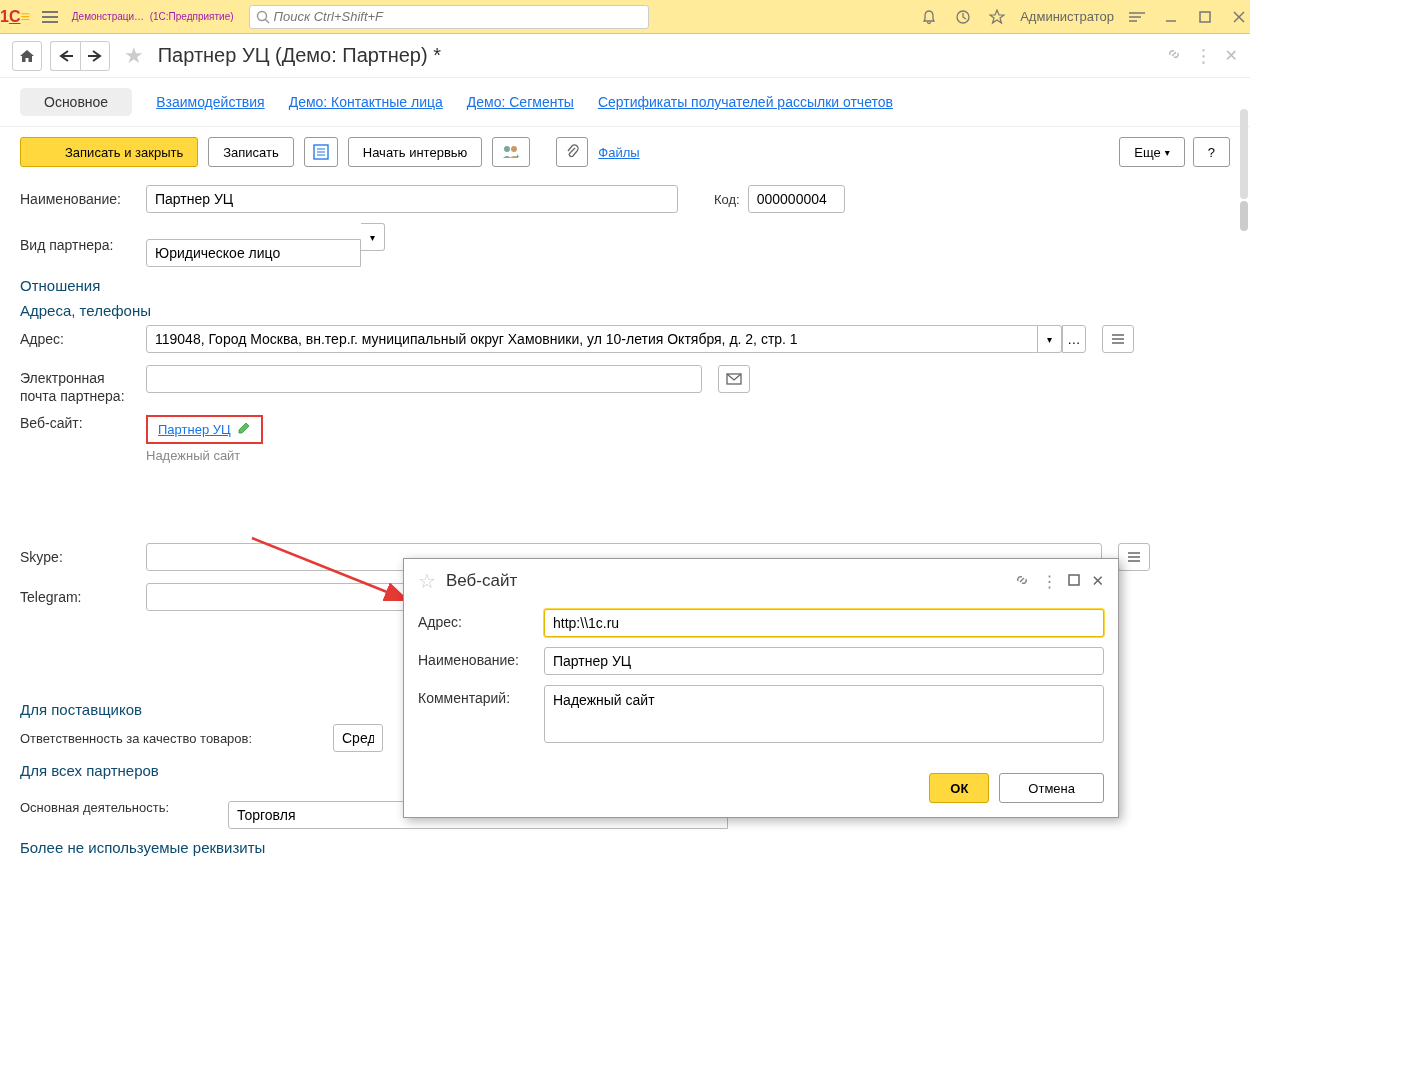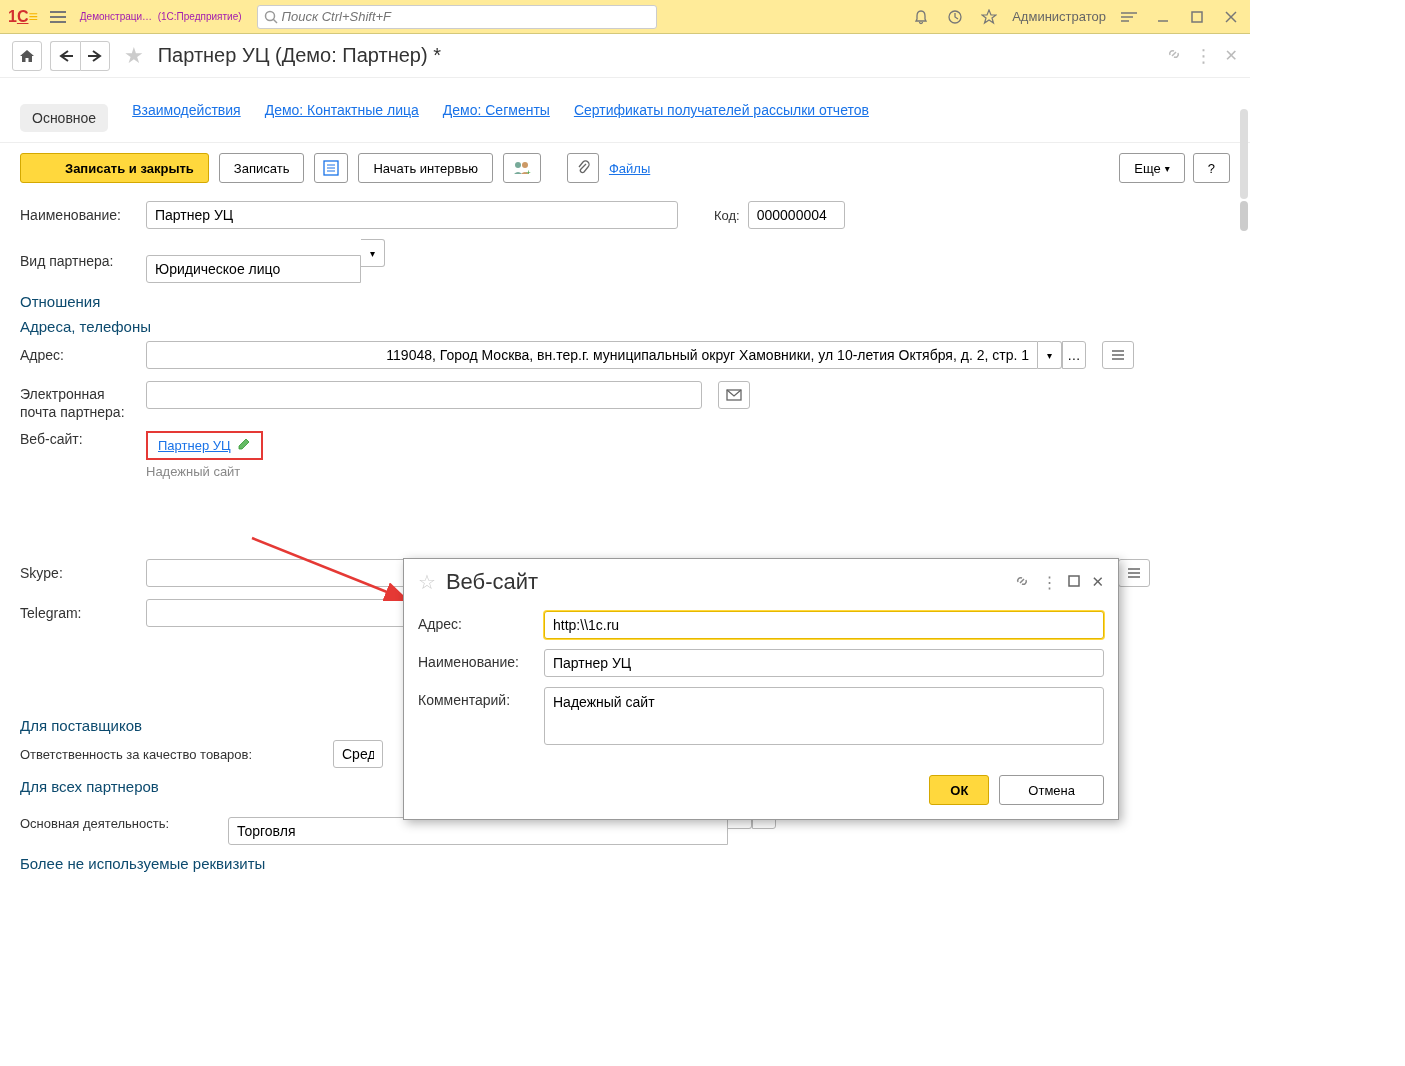--- a/index.html
+++ b/index.html
@@ -1,19 +1,19 @@
 <!DOCTYPE html>
 <html><head>
 <meta charset="utf-8">
 <style>
 * { box-sizing: border-box; margin: 0; padding: 0; }
 body { font-family: Arial, sans-serif; font-size: 13px; color: #333; background: #fff; width: 1250px; height: 944px; overflow: hidden; position: relative; }
 
 
-.titlebar { background: #ffeb99; height: 34px; display: flex; align-items: center; padding: 0 8px; border-bottom: 1px solid #d4c87a; }
+.titlebar { background: #ffeb99; height: 34px; display: flex; align-items: center; padding: 0 0; border-bottom: 1px solid #d4c87a; }
 .logo { font-weight: bold; color: #d32f2f; font-size: 16px; margin-right: 8px; }
 .menu-icon { width: 24px; height: 24px; display: flex; align-items: center; justify-content: center; margin-right: 10px; }
 .title-text { color: #a21caf; font-size: 10px; }
 .search-box { flex: 1; margin: 0 15px; background: #fff; border: 1px solid #ccc; border-radius: 3px; height: 24px; display: flex; align-items: center; padding: 0 6px; max-width: 400px; }
 .search-box input { border: none; outline: none; flex: 1; font-size: 13px; color: #999; font-style: italic; }
 .title-right { display: flex; align-items: center; gap: 12px; margin-left: auto; }
 .title-icon { width: 22px; height: 22px; display: flex; align-items: center; justify-content: center; color: #666; cursor: pointer; }
 
 
 .toolbar { height: 44px; display: flex; align-items: center; padding: 6px 12px; gap: 8px; border-bottom: 1px solid #eee; }
@@ -21,26 +21,26 @@
 .nav-group { display: flex; }
 .nav-group .tb-btn:first-child { border-radius: 3px 0 0 3px; border-right: none; }
 .nav-group .tb-btn:last-child { border-radius: 0 3px 3px 0; }
 .star-icon { color: #ccc; font-size: 22px; margin: 0 6px; }
 .page-title { font-size: 20px; color: #333; }
 .toolbar-right { margin-left: auto; display: flex; gap: 12px; align-items: center; color: #999; }
 
 
 .tabs { display: flex; align-items: center; gap: 24px; padding: 10px 20px; border-bottom: 1px solid #eee; font-size: 14px; }
 .tab { color: #1a73e8; text-decoration: underline; cursor: pointer; }
-.tab.active { background: #eee; color: #333; text-decoration: none; padding: 6px 12px; border-radius: 5px; margin-top: 16px; }
+.tab.active { background: #eee; color: #333; text-decoration: none; padding: 6px 24px; border-radius: 5px; }
 
 
 .cmdbar { display: flex; align-items: center; gap: 10px; padding: 10px 20px; }
 .btn { border: 1px solid #999; background: #fff; height: 30px; padding: 0 14px; border-radius: 3px; cursor: pointer; font-size: 13px; display: flex; align-items: center; gap: 4px; }
-.btn-yellow { background: #ffd83d; border-color: #d4a800; font-weight: bold; padding-left: 44px; }
+.btn-yellow { background: #ffd83d; border-color: #d4a800; font-weight: normal; padding-left: 44px; }
 .btn-icon { padding: 0 8px; }
 .link { color: #1a73e8; text-decoration: underline; cursor: pointer; }
 .cmdbar-right { margin-left: auto; display: flex; gap: 8px; }
 
 
 .form { padding: 8px 20px 20px 20px; position: relative; }
 .form-row { display: flex; align-items: center; margin-bottom: 10px; gap: 8px; }
 .label { width: 118px; color: #333; font-size: 14px; }
 .label-wide { width: 305px; }
 .input { border: 1px solid #bbb; height: 28px; padding: 0 8px; border-radius: 3px; font-size: 14px; }
@@ -53,42 +53,42 @@
 .dd-btn { border: 1px solid #bbb; border-left: none; width: 24px; height: 28px; background: #fff; border-radius: 0 3px 3px 0; cursor: pointer; display: flex; align-items: center; justify-content: center; }
 
 .section-title { color: #0c4a6e; font-size: 15px; margin: 8px 0 6px 0; }
 .checkbox-row { display: flex; gap: 18px; align-items: center; margin-bottom: 10px; }
 .checkbox-item { display: flex; align-items: center; gap: 5px; }
 .chk { width: 16px; height: 16px; border: 1px solid #999; background: #fff; display: flex; align-items: center; justify-content: center; }
 .chk.checked::after { content: "✓"; color: #009933; font-weight: bold; font-size: 14px; }
 
 .addr-row { display: flex; align-items: center; gap: 8px; margin-bottom: 12px; }
 .addr-input-group { display: flex; flex: 1; }
-.addr-input-group .input { flex: 1; border-radius: 3px 0 0 3px; text-align: right; }
+.addr-input-group .input { flex: 1; border-radius: 3px 0 0 3px; }
 .addr-input-group .dd-btn { border-left: none; }
 .side-btn { border: 1px solid #bbb; width: 32px; height: 28px; background: #fff; border-radius: 3px; cursor: pointer; display: flex; align-items: center; justify-content: center; margin-left: 8px; }
 
 .email-row { display: flex; align-items: flex-start; gap: 8px; margin-bottom: 10px; }
 .email-row .label { padding-top: 4px; line-height: 1.3; }
 .email-inputs { display: flex; gap: 4px; }
 .email-inputs .input { width: 556px; }
 .email-inputs .input.note { width: 417px; }
 
 .website-row { display: flex; align-items: flex-start; gap: 8px; margin-bottom: 80px; }
 .website-link-box { border: 2px solid #e53935; padding: 4px 10px; display: inline-flex; align-items: center; gap: 6px; }
 .website-note { color: #888; font-size: 13px; margin-top: 4px; margin-left: 0; }
 
 .skype-row, .telegram-row { display: flex; align-items: center; gap: 8px; margin-bottom: 12px; }
 
 .strike-label { text-decoration: line-through; color: #888; }
 
 
 .dialog { position: absolute; left: 403px; top: 558px; width: 716px; background: #fff; border: 1px solid #999; box-shadow: 3px 3px 10px rgba(0,0,0,0.3); z-index: 100; }
 .dialog-header { display: flex; align-items: center; padding: 10px 14px; gap: 10px; }
-.dialog-title { font-size: 22px; flex: 1; }
+.dialog-title { font-size: 17px; flex: 1; }
 .dialog-body { padding: 6px 14px 12px 14px; }
 .dialog-row { display: flex; align-items: flex-start; margin-bottom: 10px; gap: 8px; }
 .dialog-row .dlabel { width: 118px; padding-top: 5px; font-size: 14px; }
 .dialog-row .input { flex: 1; }
 .dialog-row textarea.input { height: 58px; resize: none; padding: 6px 8px; font-family: inherit; }
 .input.focused { border: 1px solid #e6b800; box-shadow: 0 0 0 1px #ffd83d; }
 .dialog-footer { display: flex; justify-content: flex-end; gap: 10px; padding: 8px 14px 14px 14px; }
 
 
 .arrow-svg { position: absolute; left: 247px; top: 530px; z-index: 50; pointer-events: none; }

